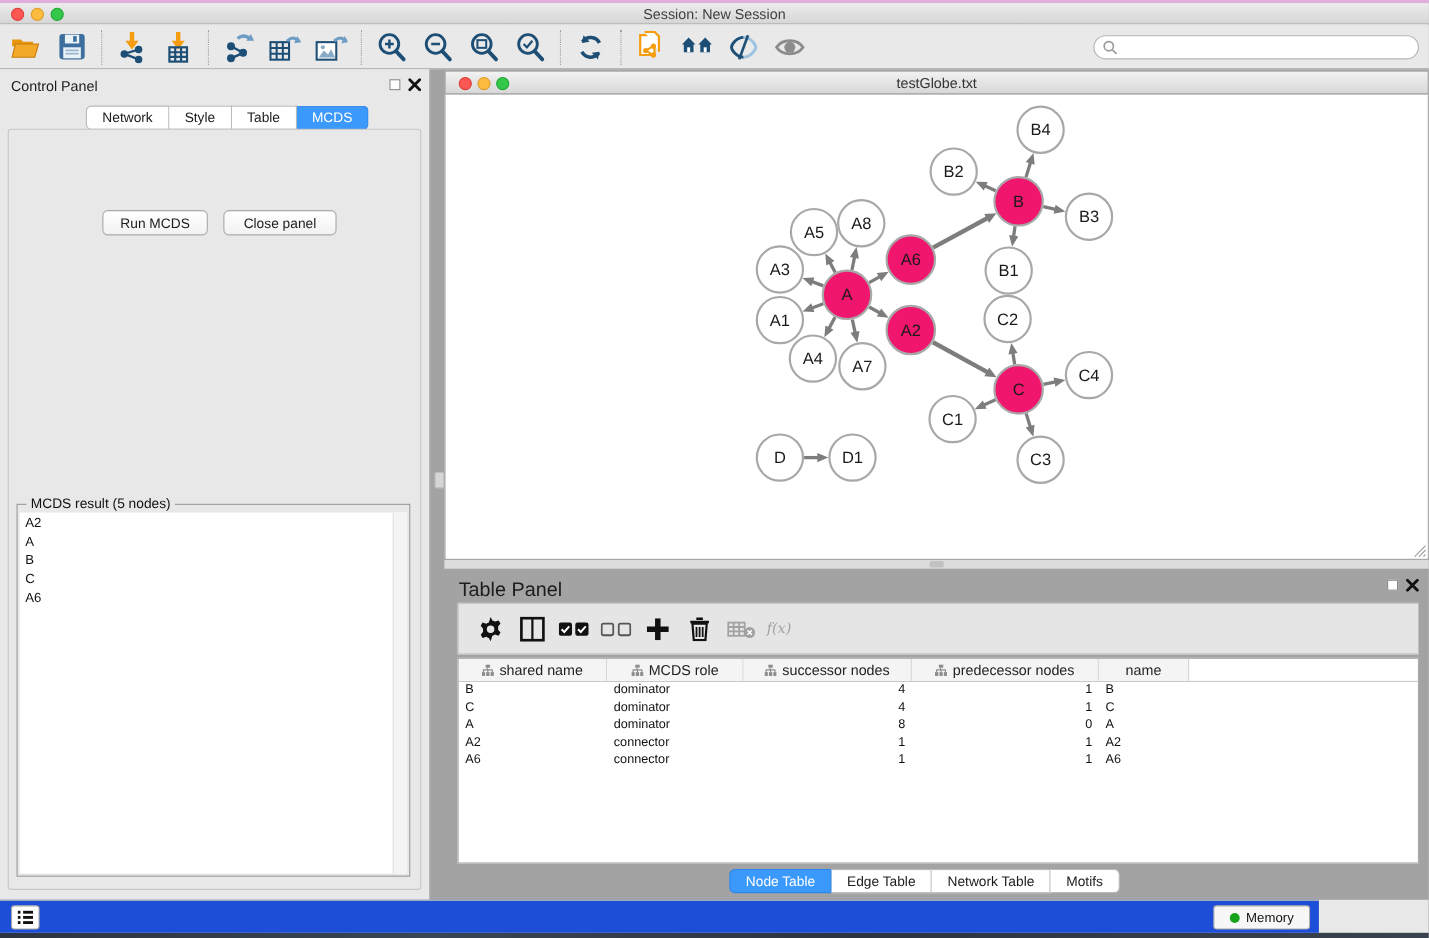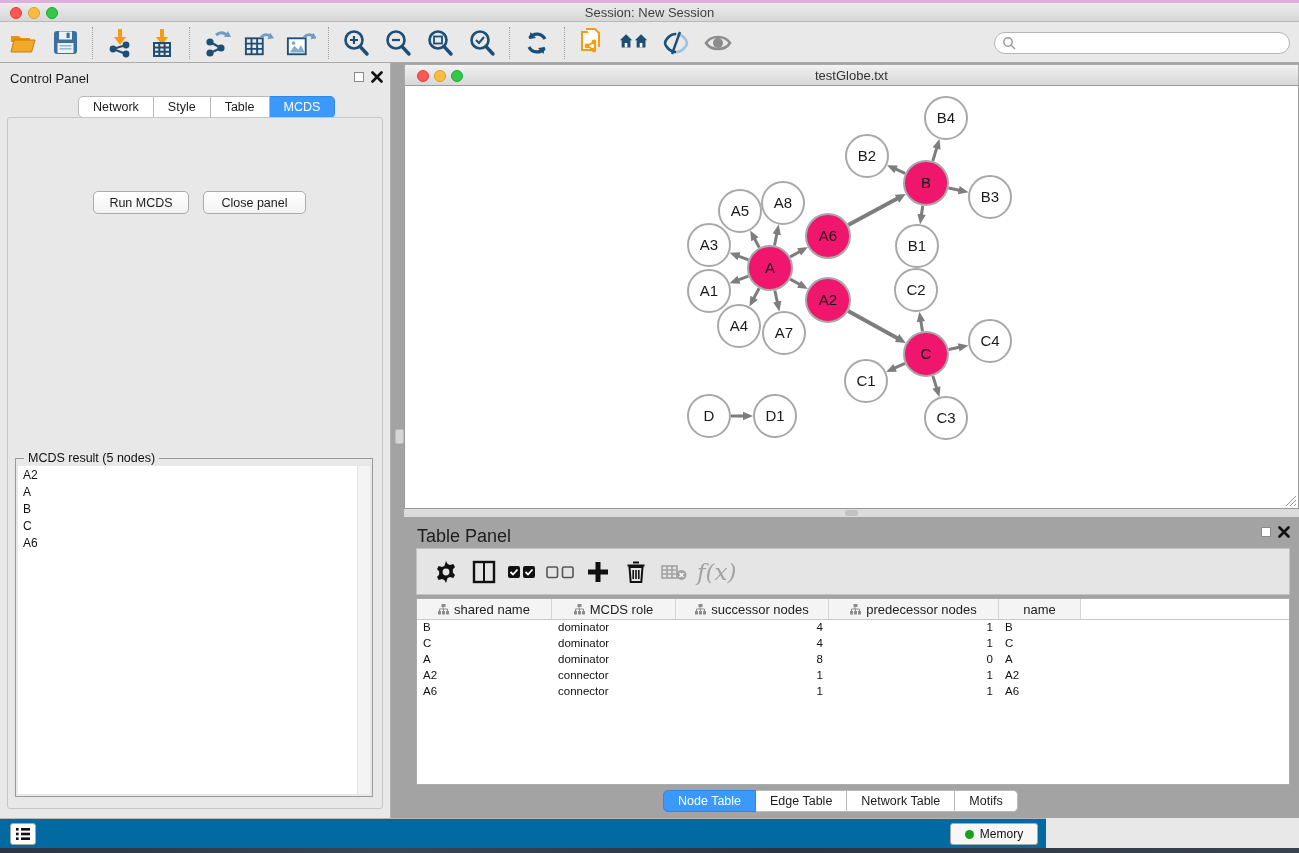--- a/index.html
+++ b/index.html
@@ -89,32 +89,32 @@
   .net-hscroll-thumb { position:absolute; left:441px; top:1px; width:13px; height:6px; background:#C2C2C2; border-radius:2px; }
   .resize-grip { position:absolute; right:2px; bottom:10px; width:12px; height:12px; }
 
   
   .table-panel { position:absolute; left:13px; top:455px; width:895px; height:294px; }
   .table-panel .ph-title { position:absolute; left:13px; top:8px; font-size:18px; color:#1c1c1c; }
   .table-panel .ph-float { right:28px; top:9px; } .table-panel .ph-close { right:9px; top:8px; }
   .tp-toolbar { position:absolute; left:12px; top:30px; width:874px; height:47px; background:#E5E5E5; border:1px solid #C2C2C2;
     display:flex; align-items:center; padding-left:10px; }
   .tp-ic { width:28px; height:28px; margin:0 5px; display:flex; align-items:center; justify-content:center; }
-  .fx-label { font-size:23px; font-family:"DejaVu Serif", serif; font-style:italic; color:#A2A2A2; margin-left:4px; }
+  .fx-label { font-size:13px; font-family:"DejaVu Serif", serif; font-style:italic; color:#A2A2A2; margin-left:4px; }
   .tp-table { position:absolute; left:12px; top:80px; width:874px; height:187px; background:#fff; border:1px solid #ABABAB; overflow:hidden; }
   .tbl-header { display:flex; height:21px; border-bottom:1px solid #C9C9C9; }
   .tbl-th { background:#F4F4F4; border-right:1px solid #D4D4D4; display:flex; align-items:center; justify-content:center;
     gap:5px; font-size:13px; color:#222; }
   .tbl-th .colic { flex:0 0 auto; }
   .tbl-row { display:flex; height:16px; }
   .tbl-td { font-size:11.5px; color:#111; padding:1px 6px 0 6px; white-space:nowrap; overflow:hidden; }
   .tp-tabs { left:259px; top:272px; }
 
   
-  .statusbar { position:absolute; left:0; top:818px; width:1046px; height:30px; background:#0369a1; border-top:1px solid #B6B6B6; }
+  .statusbar { position:absolute; left:0; top:818px; width:1199px; height:30px; background:#1d4ed8; border-top:1px solid #B6B6B6; }
   .sb-listbtn { position:absolute; left:10px; top:4px; width:26px; height:22px; background:#fff; border:1px solid #A9A9A9; border-radius:3px;
     display:flex; align-items:center; justify-content:center; }
   .sb-memory { position:absolute; right:8px; top:4px; width:88px; height:22px; background:#F7F7F7; border:1px solid #A9A9A9; border-radius:3px;
     display:flex; align-items:center; justify-content:center; gap:6px; }
   .sb-memory .dot { width:9px; height:9px; border-radius:50%; background:#17A21B; }
   .sb-memory .lbl { font-size:12px; color:#111; }
 </style>
 </head>
 <body>
 

